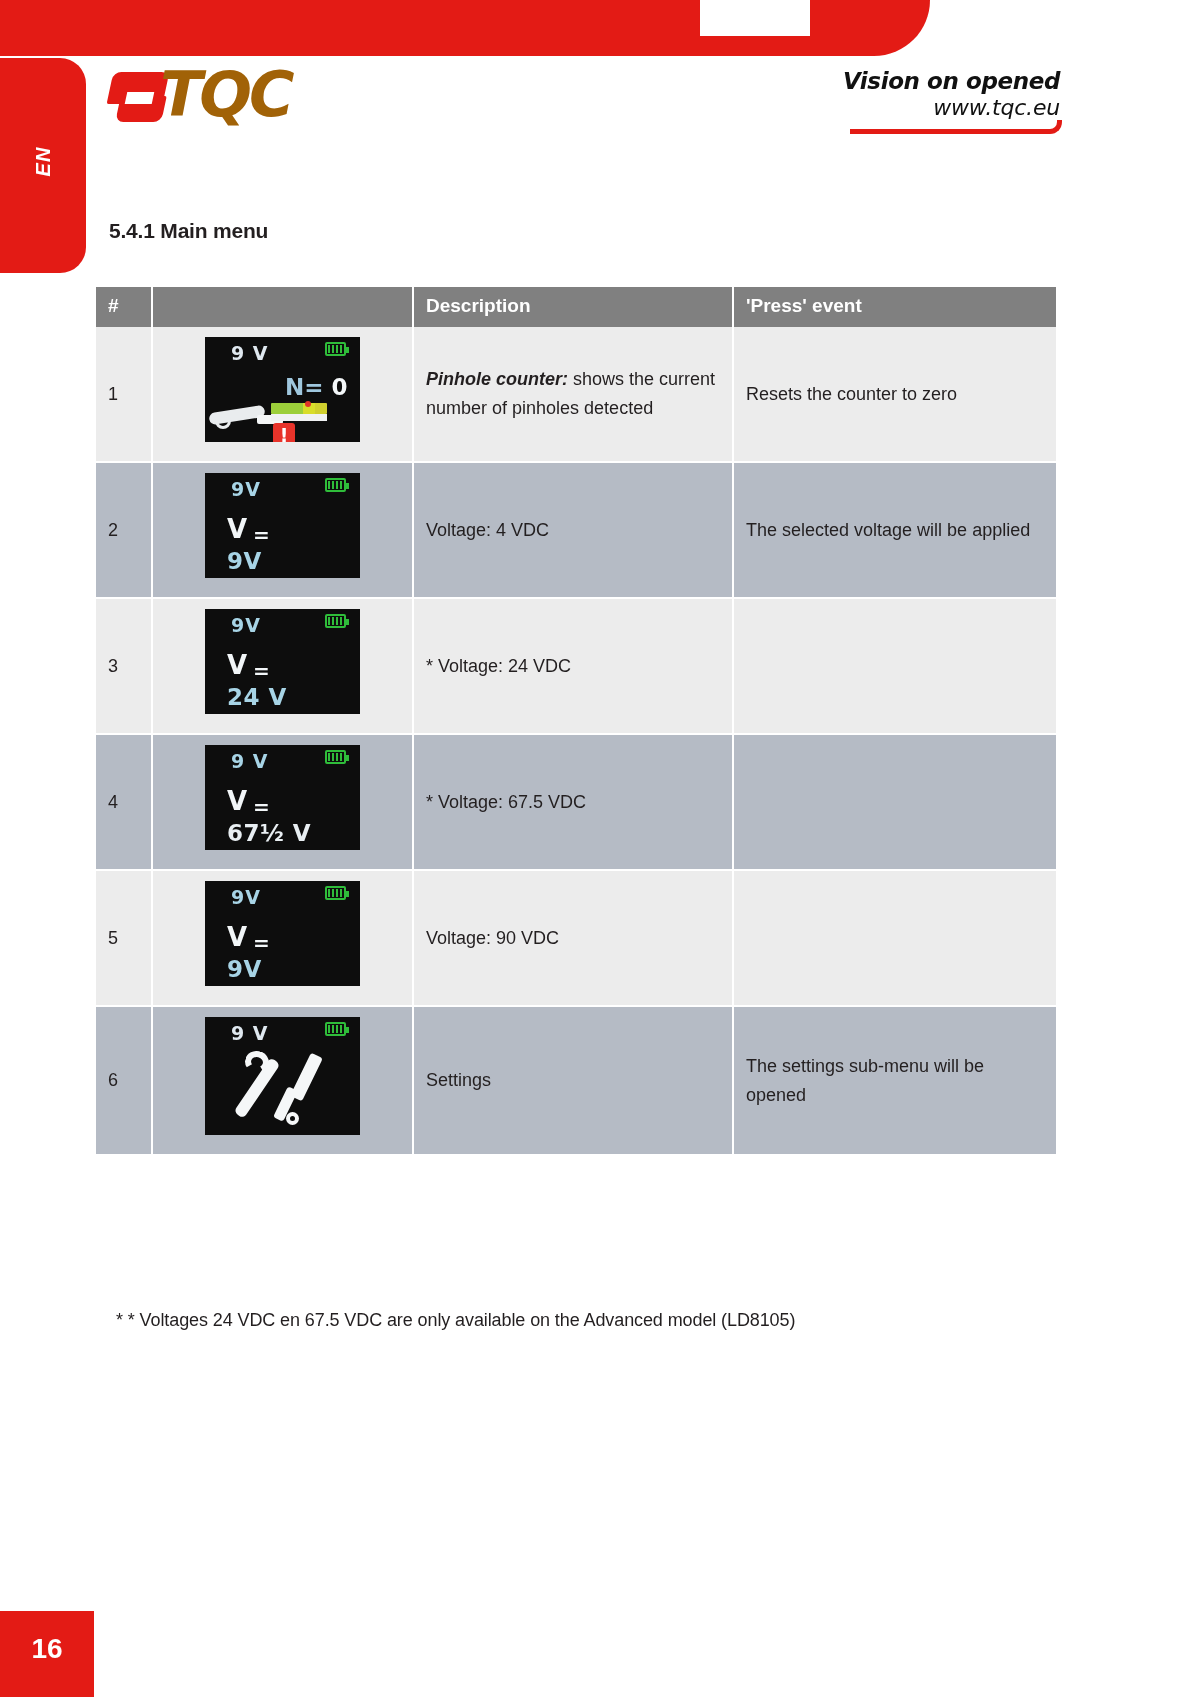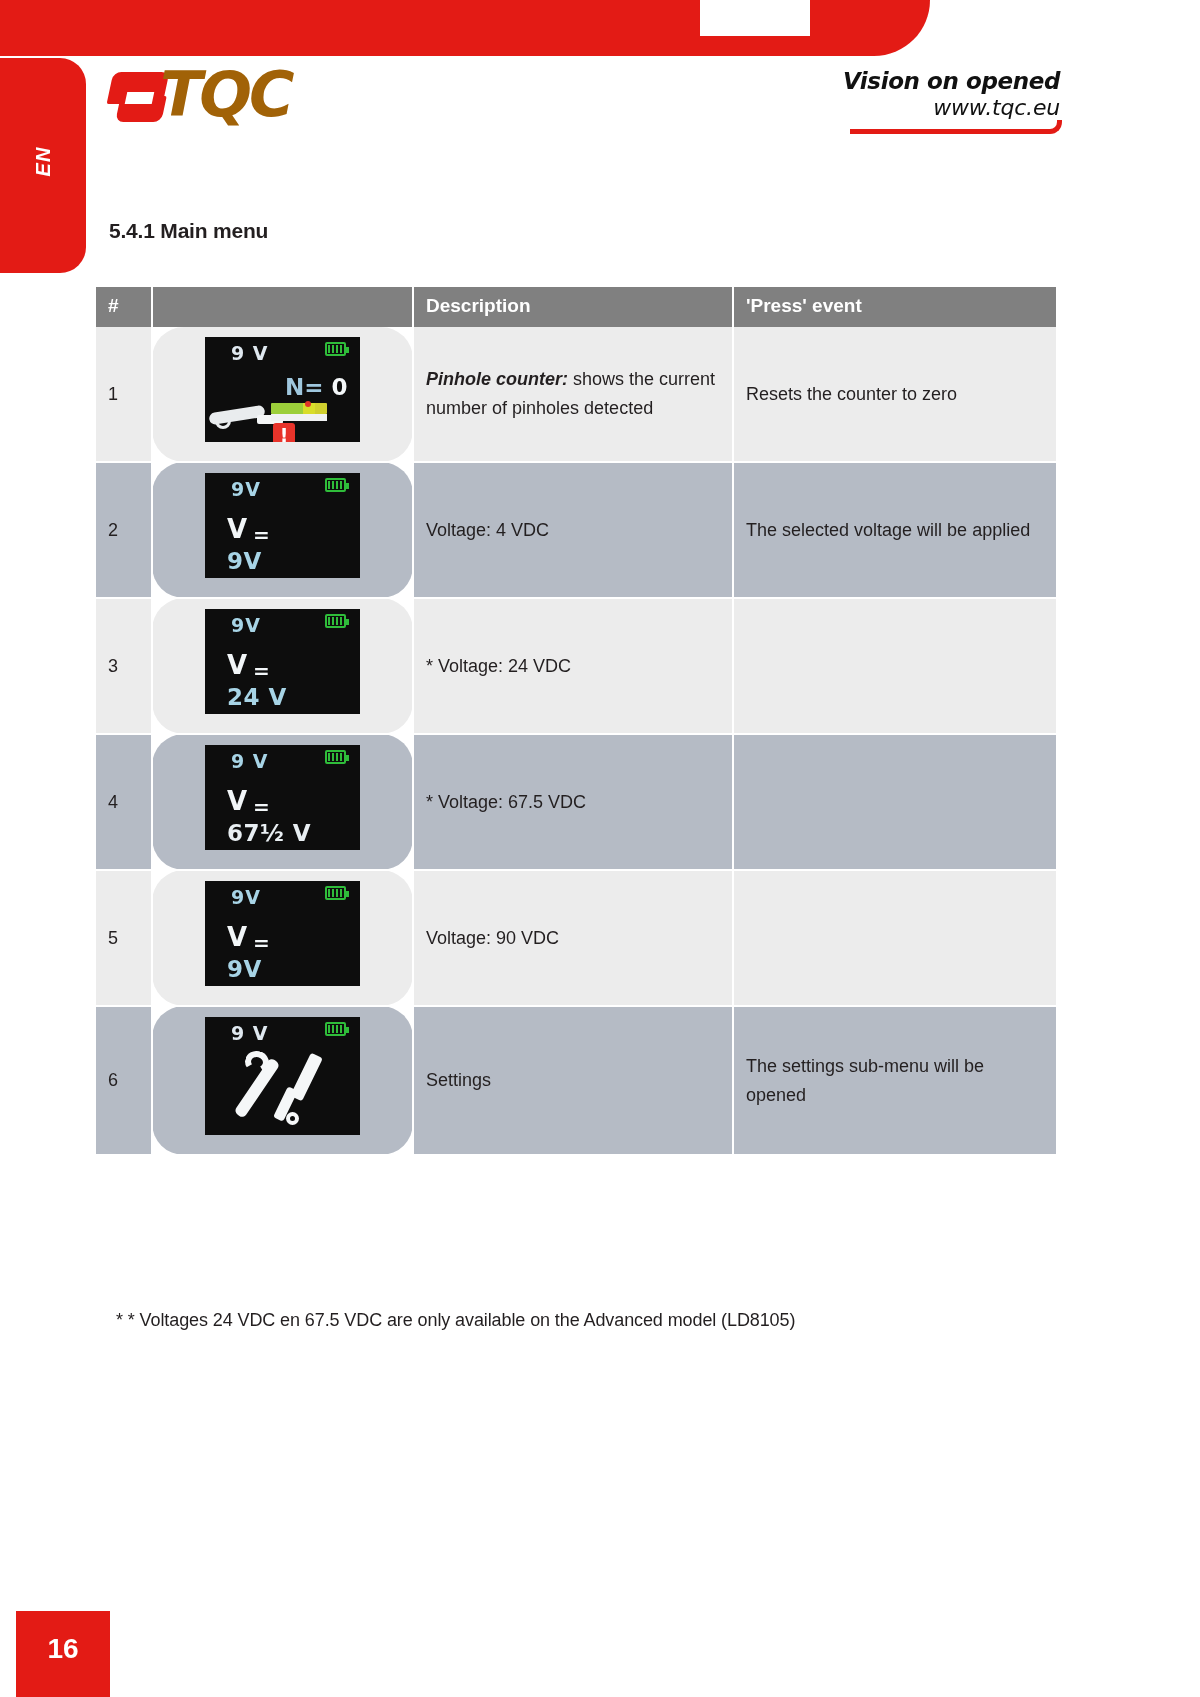--- a/index.html
+++ b/index.html
@@ -118,21 +118,21 @@
     border-bottom:2px solid #ffffff;
     padding:10px 12px;
     font-size:18px; color:#231f20; line-height:29px;
     vertical-align:middle;
   }
   .tbl tbody td:last-child{ border-right:none; }
   .tbl tbody tr.odd  td{ background:#ececec; }
   .tbl tbody tr.even td{ background:#b5bbc5; }
 
   td.num{ text-align:left; font-size:18px; padding-left:18px; }
-  td.imgcell{ padding:12px 0 12px 0; text-align:center;border-radius:32px; }
+  td.imgcell{ padding:12px 0 12px 0; text-align:center; }
   td.desc{ padding-left:18px; }
   td.press{ padding-left:18px; }
 
   .em{ font-weight:bold; font-style:italic;text-align:right; }
 
   
   .lcd{
     position:relative; display:inline-block;
     width:155px; height:105px; background:#0d0d0d;
     overflow:hidden;
@@ -251,21 +251,21 @@
   }
 
   
   .footnote{
     position:absolute; left:116px; top:1310px; width:940px;
     font-size:18px; color:#231f20; letter-spacing:-0.1px;
   }
 
   
   .pagebox{
-    position:absolute; left:16px; bottom:0; width:94px; height:86px;
+    position:absolute; left:0; bottom:0; width:94px; height:86px;
     background:#e31b15;
   }
   .pagenum{
     position:absolute; left:0; top:22px; width:94px;
     text-align:center; color:#ffffff;
     font-size:28px; font-weight:bold;
   }
 </style>
 </head>
 <body>

